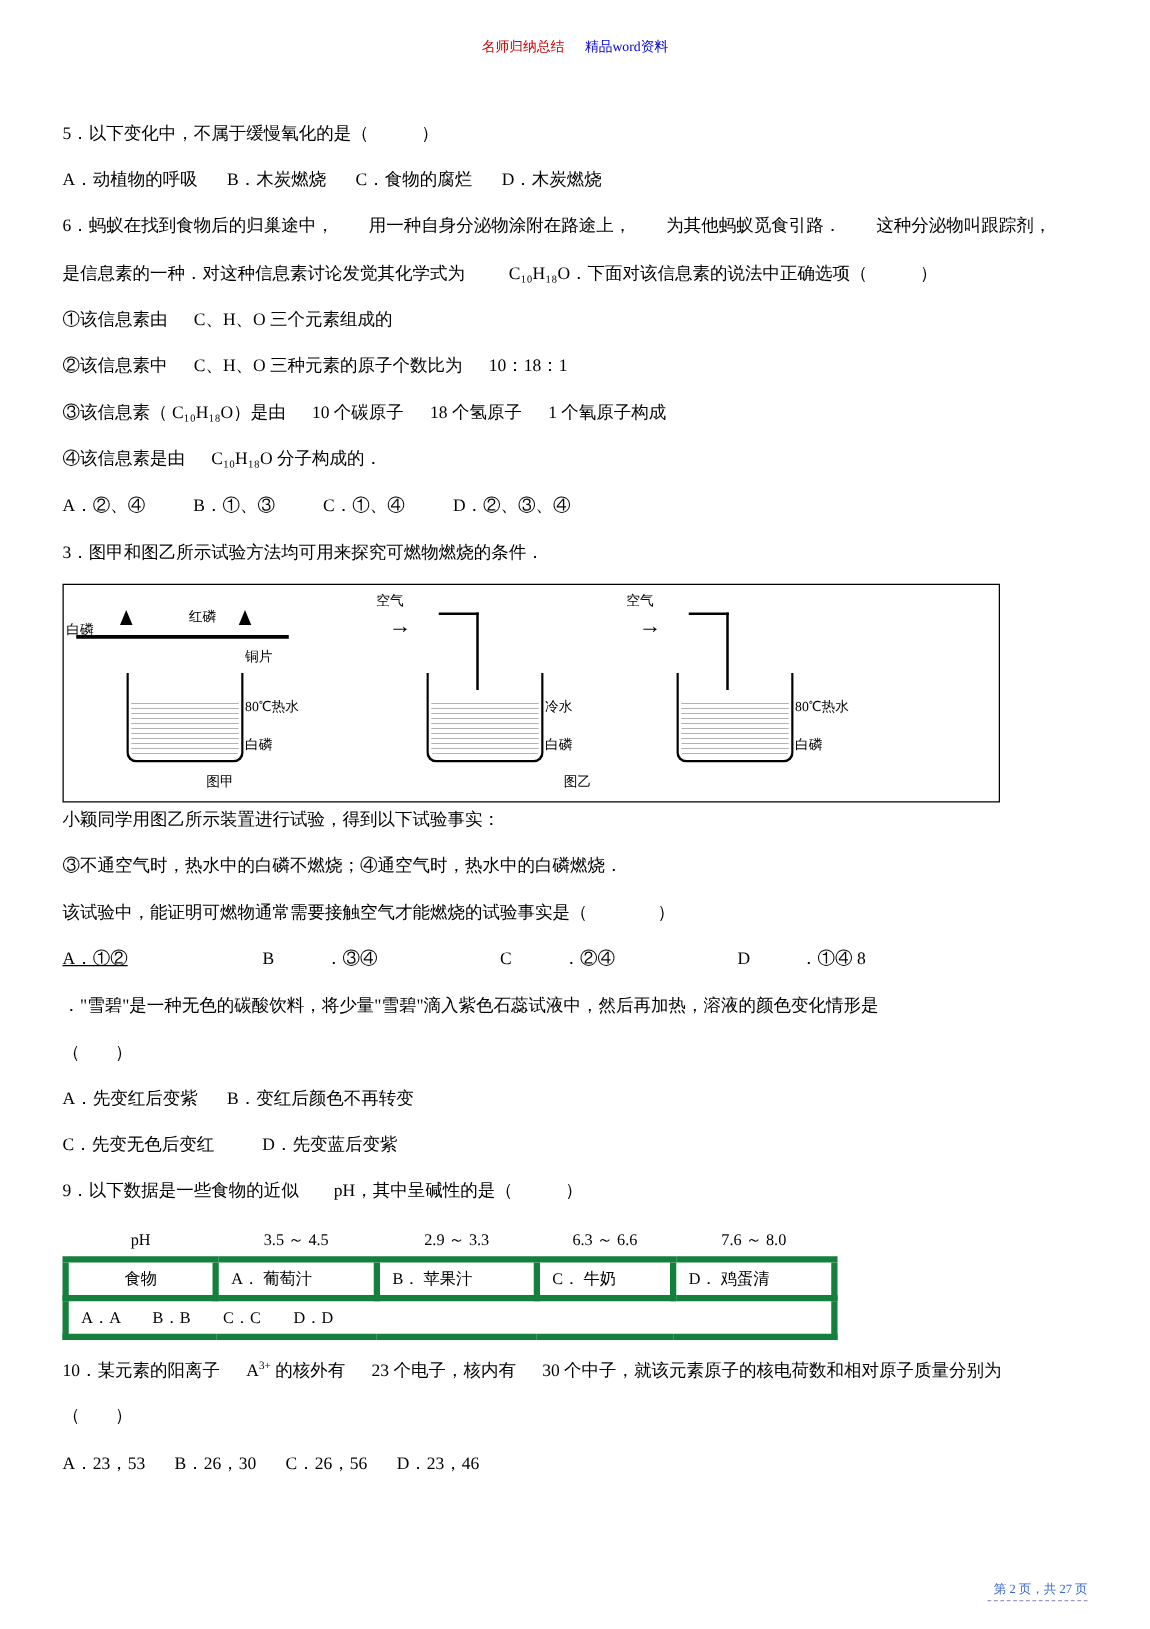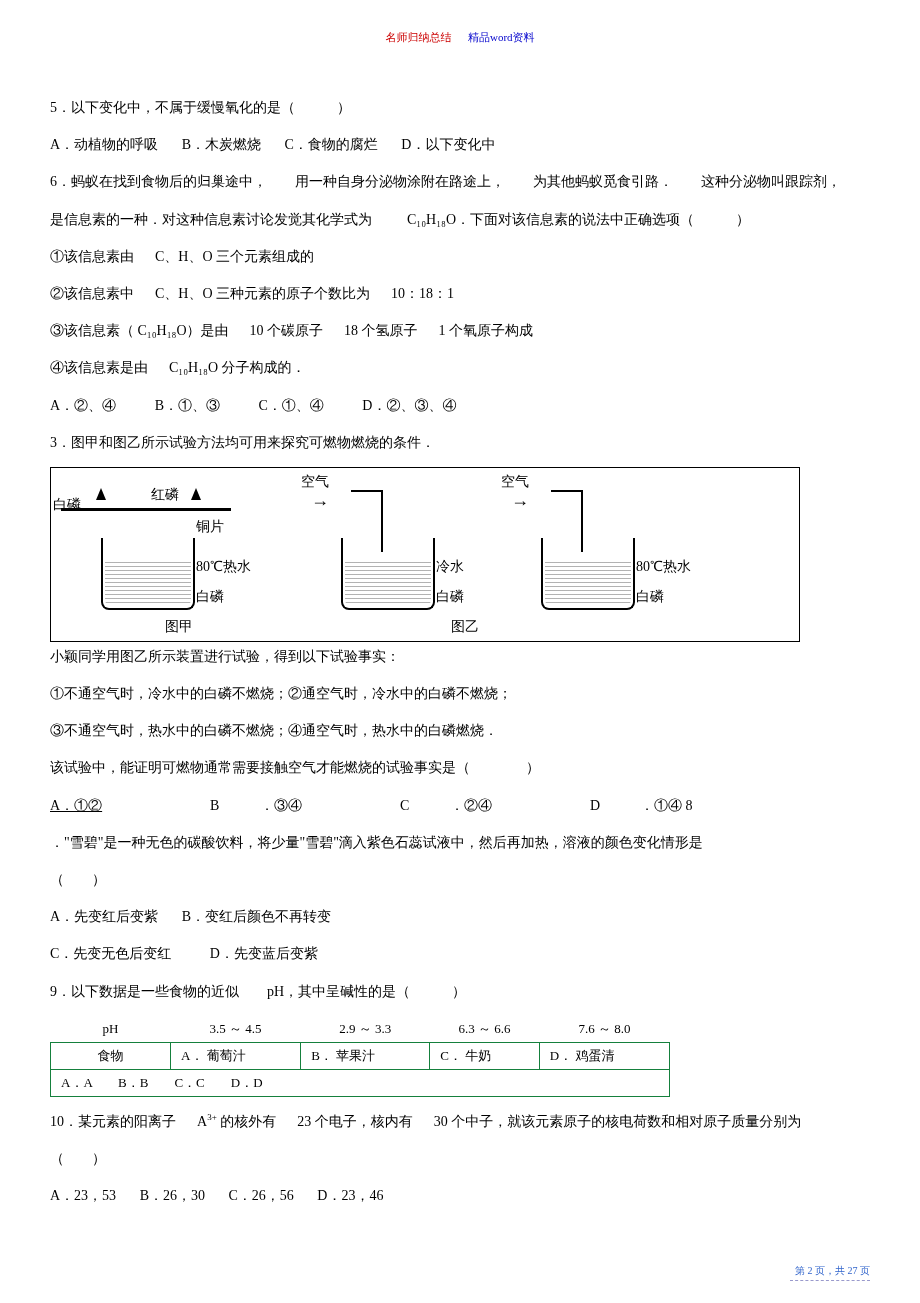--- a/index.html
+++ b/index.html
@@ -68,30 +68,30 @@
   }
   .flame {
     position: absolute;
     width: 0; height: 0;
     border-left: 5px solid transparent;
     border-right: 5px solid transparent;
     border-bottom: 12px solid #000;
   }
   .label {
     position: absolute;
-    font-size: 14px;
+    font-size: 11px;
     white-space: nowrap;
   }
   .table9 {
     border-collapse: collapse;
     margin: 8px 0;
     width: 620px;
   }
   .table9 td {
-    border: 1px solid #15803d;
+    border: 5px solid #15803d;
     padding: 4px 10px;
     font-size: 13px;
   }
   .super { font-size: 9px; vertical-align: super; }
   .footer {
     position: absolute;
     bottom: 20px;
     right: 50px;
     font-size: 10px;
     color: #36c;
@@ -116,21 +116,21 @@
     <span class="header-red">名师归纳总结</span>
     <span>　</span>
     <span class="header-blue">精品word资料</span>
   </div>
 
   <div class="line">5．以下变化中，不属于缓慢氧化的是（　　　）</div>
   <div class="q5opts">
     <span class="spaced gap-m">A．动植物的呼吸</span>
     <span class="spaced gap-m">B．木炭燃烧</span>
     <span class="spaced gap-m">C．食物的腐烂</span>
-    <span class="spaced">D．以下变化中</span>
+    <span class="spaced">D．木炭燃烧</span>
   </div>
 
   <div class="line">6．蚂蚁在找到食物后的归巢途中，　　用一种自身分泌物涂附在路途上，　　为其他蚂蚁觅食引路．　　这种分泌物叫跟踪剂，</div>
   <div class="line">
     <span>是信息素的一种．对这种信息素讨论发觉其化学式为</span>
     <span>　　</span>
     <span>C₁₀H₁₈O．下面对该信息素的说法中正确选项（　　　）</span>
   </div>
   <div class="line">
     <span>①该信息素由</span>
@@ -197,21 +197,20 @@
     <div style="position:absolute; left:500px; top:22px; width:30px; height:60px; border:2px solid #000; border-bottom:none; border-left:none;"></div>
     <div class="beaker" style="left:490px; top:70px;">
         <div class="water"></div>
       </div>
     <div class="label" style="left:585px; top:90px;">80℃热水</div>
     <div class="label" style="left:585px; top:120px;">白磷</div>
     <div class="label" style="left:400px; top:150px;">图乙</div>
   </div>
 
   <div class="line" style="margin-top:2px;">小颖同学用图乙所示装置进行试验，得到以下试验事实：</div>
-  <div class="line">①不通空气时，冷水中的白磷不燃烧；②通空气时，冷水中的白磷不燃烧；</div>
   <div class="line">③不通空气时，热水中的白磷不燃烧；④通空气时，热水中的白磷燃烧．</div>
   <div class="line">该试验中，能证明可燃物通常需要接触空气才能燃烧的试验事实是（　　　　）</div>
   <div class="line q7-opts">
     <span class="q7-opt" style="width:160px;text-decoration:underline;">A．①②</span>
     <span class="q7-opt" style="width:50px;">B</span>
     <span class="q7-opt" style="width:140px;">．③④</span>
     <span class="q7-opt" style="width:50px;">C</span>
     <span class="q7-opt" style="width:140px;">．②④</span>
     <span class="q7-opt" style="width:50px;">D</span>
     <span class="q7-opt">．①④ 8</span>

